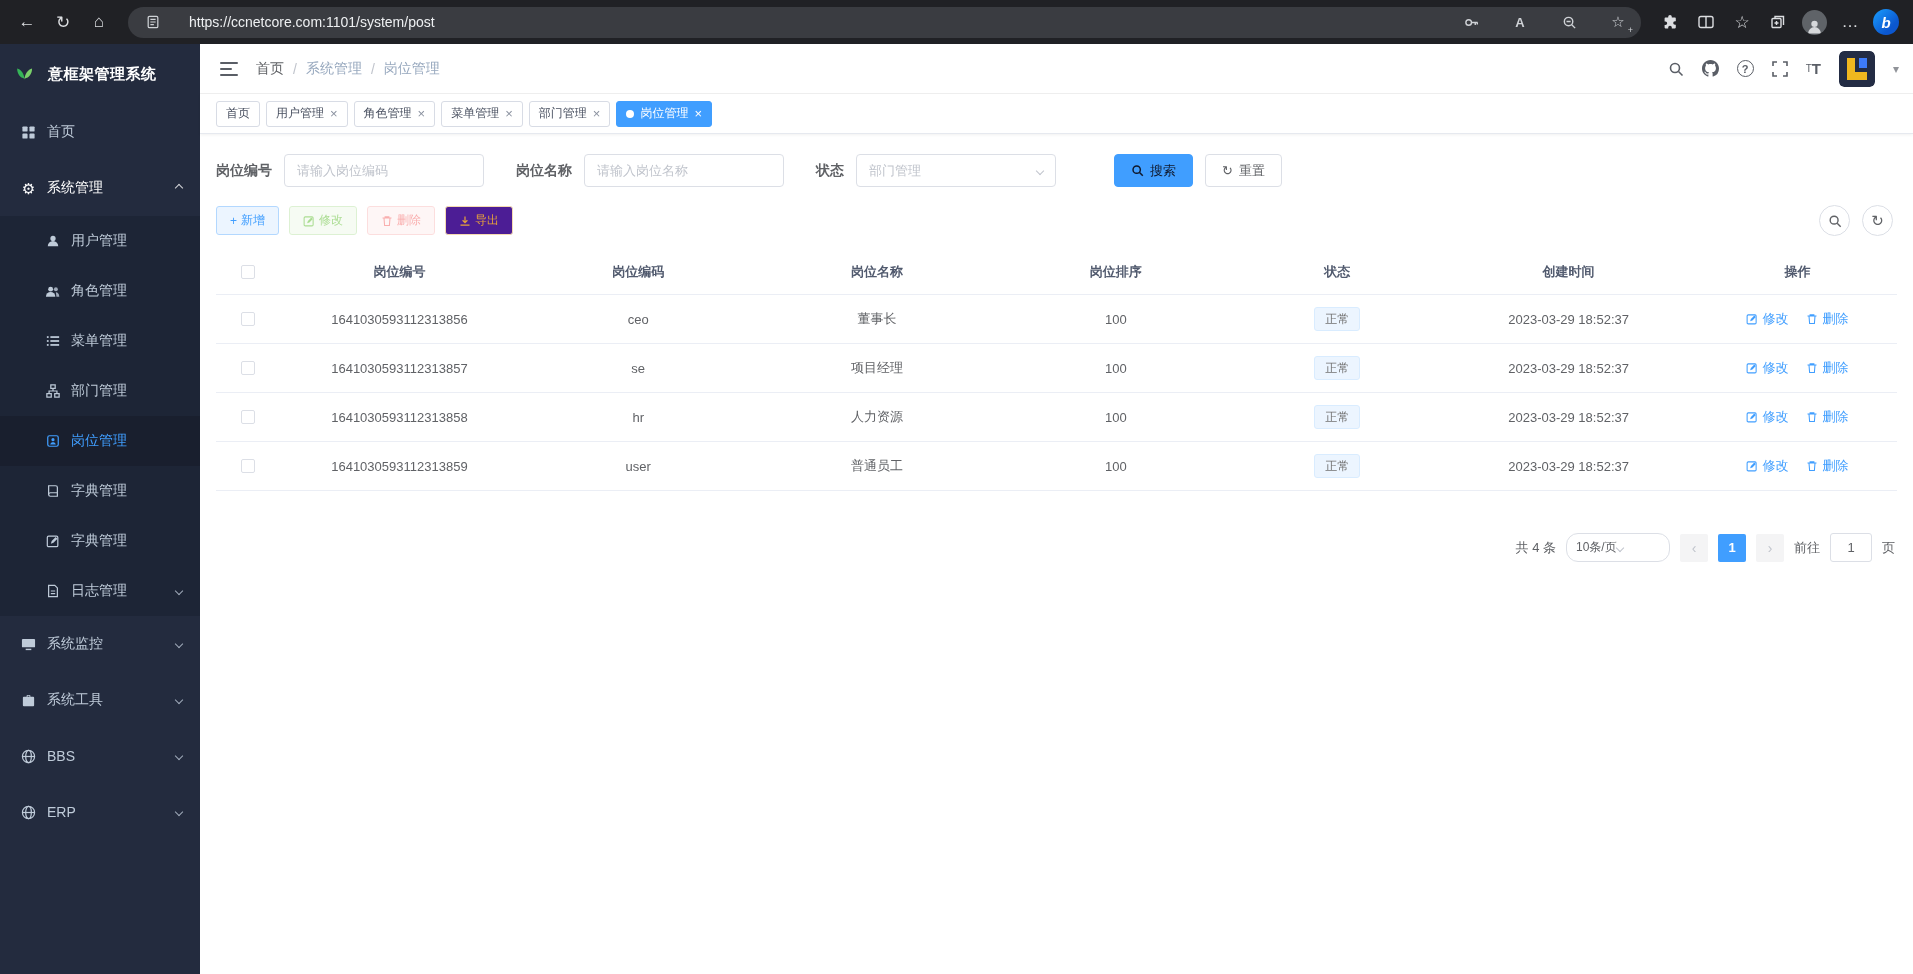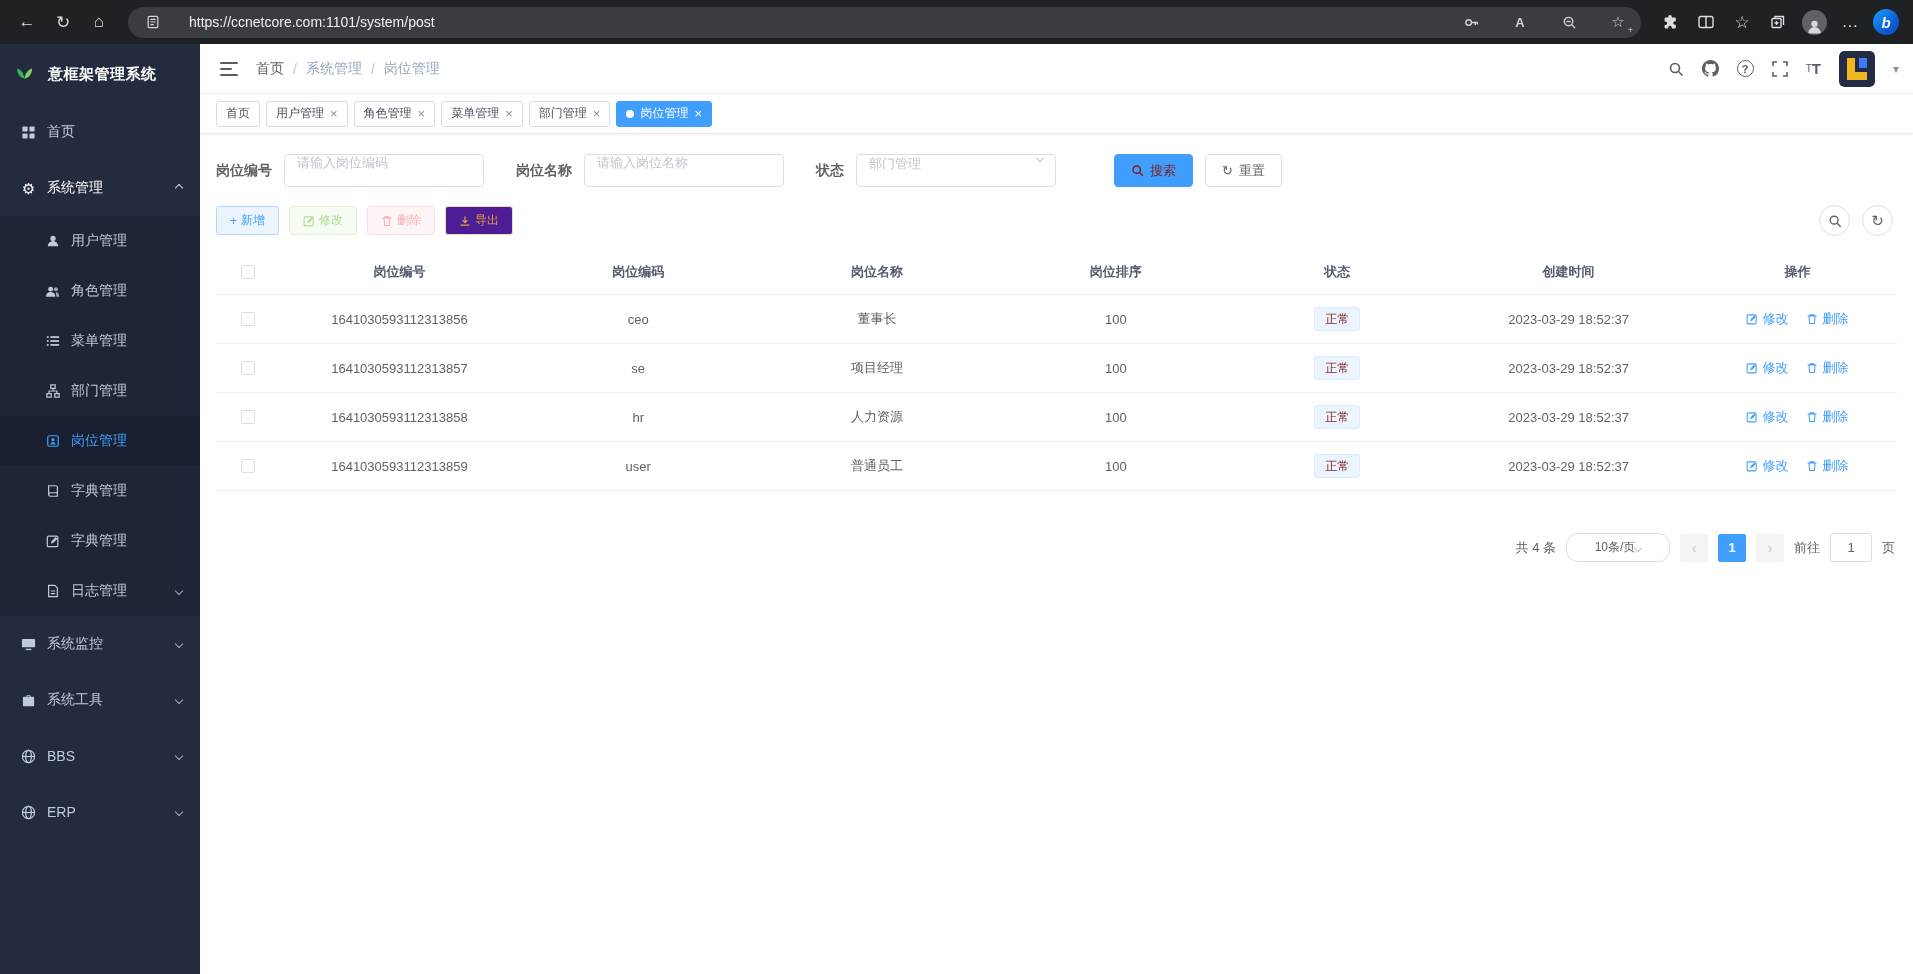--- a/index.html
+++ b/index.html
@@ -56,54 +56,54 @@
   .tab .x{font-size:13px;line-height:1;color:#8a919f}
   .tab.active{background:#409eff;border-color:#409eff;color:#fff}
   .tab.active .x{color:#fff}
   .tab .dot{width:8px;height:8px;border-radius:50%;background:#fff}
 
   
   .content{padding:16px;flex:1;overflow:hidden}
   .sform{display:flex;align-items:center;margin:4px 0 18px;font-size:14px}
   .sform label{color:#606266;font-weight:bold;margin-right:12px}
   .fgroup{display:flex;align-items:center;margin-right:32px}
-  .inp{width:200px;height:33px;border:1px solid #dcdfe6;border-radius:4px;padding:0 12px;display:flex;align-items:flex-start;background:#fff}
+  .inp{width:200px;height:33px;border:1px solid #dcdfe6;border-radius:4px;padding:0 12px;display:flex;align-items:center;background:#fff}
   .inp input{border:none;outline:none;width:100%;font:inherit;font-size:13px;color:#606266;background:transparent}
   .inp input::placeholder{color:#c0c4cc}
   .selbox{justify-content:space-between;color:#c0c4cc;font-size:13px;cursor:pointer}
   .selbox .chev{color:#c0c4cc;margin-left:8px}
 
   .btn{height:33px;padding:0 16px;border-radius:4px;font-size:13px;display:inline-flex;align-items:center;gap:6px;border:1px solid #dcdfe6;background:#fff;color:#606266;cursor:pointer;white-space:nowrap}
-  .btn.primary{background:#409eff;border-color:#409eff;color:#7f1d1d}
+  .btn.primary{background:#409eff;border-color:#409eff;color:#0f172a}
   .btn.sm{height:29px;padding:0 13px;font-size:12px;border-radius:3px;gap:4px}
   .plain-primary{background:#ecf5ff;border-color:#b3d8ff;color:#409eff}
   .plain-success{background:#f0f9eb;border-color:#c2e7b0;color:#67c23a;opacity:.55;cursor:not-allowed}
   .plain-danger{background:#fef0f0;border-color:#fbc4c4;color:#f56c6c;opacity:.55;cursor:not-allowed}
   .plain-warning{background:#4c1d95;border-color:#f5dab1;color:#e6a23c}
   .mlbtn{margin-left:26px}
 
   .toolbar{display:flex;align-items:center;gap:10px;margin-bottom:14px}
   .toolbar-right{margin-left:auto;display:flex;gap:12px;padding-right:4px}
   .circle-btn{width:31px;height:31px;border:1px solid #dcdfe6;border-radius:50%;display:flex;align-items:center;justify-content:center;color:#606266;background:#fff;cursor:pointer;font-size:15px}
 
   
   .table{width:100%;font-size:13px}
   .trow{display:flex;align-items:center;height:49px;border-bottom:1px solid #ebeef5}
   .thead{height:45px;color:#515a6e;font-weight:bold}
   .cell{text-align:center;overflow:hidden;white-space:nowrap;display:flex;align-items:center;justify-content:center}
   .c0{width:64px;flex:none}
   .c1{flex:240 1 0}.c2{flex:240 1 0}.c3{flex:240 1 0}.c4{flex:240 1 0}
   .c5{flex:205 1 0}.c6{flex:260 1 0}.c7{flex:200 1 0}
   .checkbox{width:14px;height:14px;border:1px solid #dcdfe6;border-radius:2px;background:#fff;display:inline-block;cursor:pointer}
-  .badge{display:inline-block;padding:2px 10px;font-size:12px;border-radius:3px;background:#ecf5ff;border:1px solid #d9ecff;color:#7f1d1d;line-height:18px}
+  .badge{display:inline-block;padding:2px 10px;font-size:12px;border-radius:3px;background:#ecf5ff;border:1px solid #d9ecff;color:#737373;line-height:18px}
   .oplink{color:#409eff;display:inline-flex;align-items:center;gap:4px;margin:0 9px;cursor:pointer}
 
   
   .pager{display:flex;align-items:center;justify-content:flex-end;gap:10px;margin-top:42px;font-size:13px;color:#606266;padding-right:2px}
-  .psel{width:104px;height:29px;border:1px solid #dcdfe6;border-radius:12px;display:flex;align-items:center;justify-content:center;padding:0 9px;font-size:12px;color:#606266;cursor:pointer;background:#fff}
+  .psel{width:104px;height:29px;border:1px solid #dcdfe6;border-radius:12px;display:flex;align-items:center;justify-content:flex-start;padding:0 9px;font-size:12px;color:#606266;cursor:pointer;background:#fff}
   .psel .chev{color:#c0c4cc}
   .pbtn{min-width:28px;height:28px;background:#f4f4f5;border-radius:2px;display:flex;align-items:center;justify-content:center;color:#c0c4cc;font-size:14px;cursor:pointer;padding:0 4px}
   .pbtn.page{background:#409eff;color:#fff;font-weight:bold;font-size:13px}
   .goto-input{width:42px;height:29px;border:1px solid #dcdfe6;border-radius:3px;text-align:center;font:inherit;font-size:13px;color:#606266;outline:none}
 </style>
 </head>
 <body>
 
 <div class="browser">
   <div class="b-icon">←</div>

